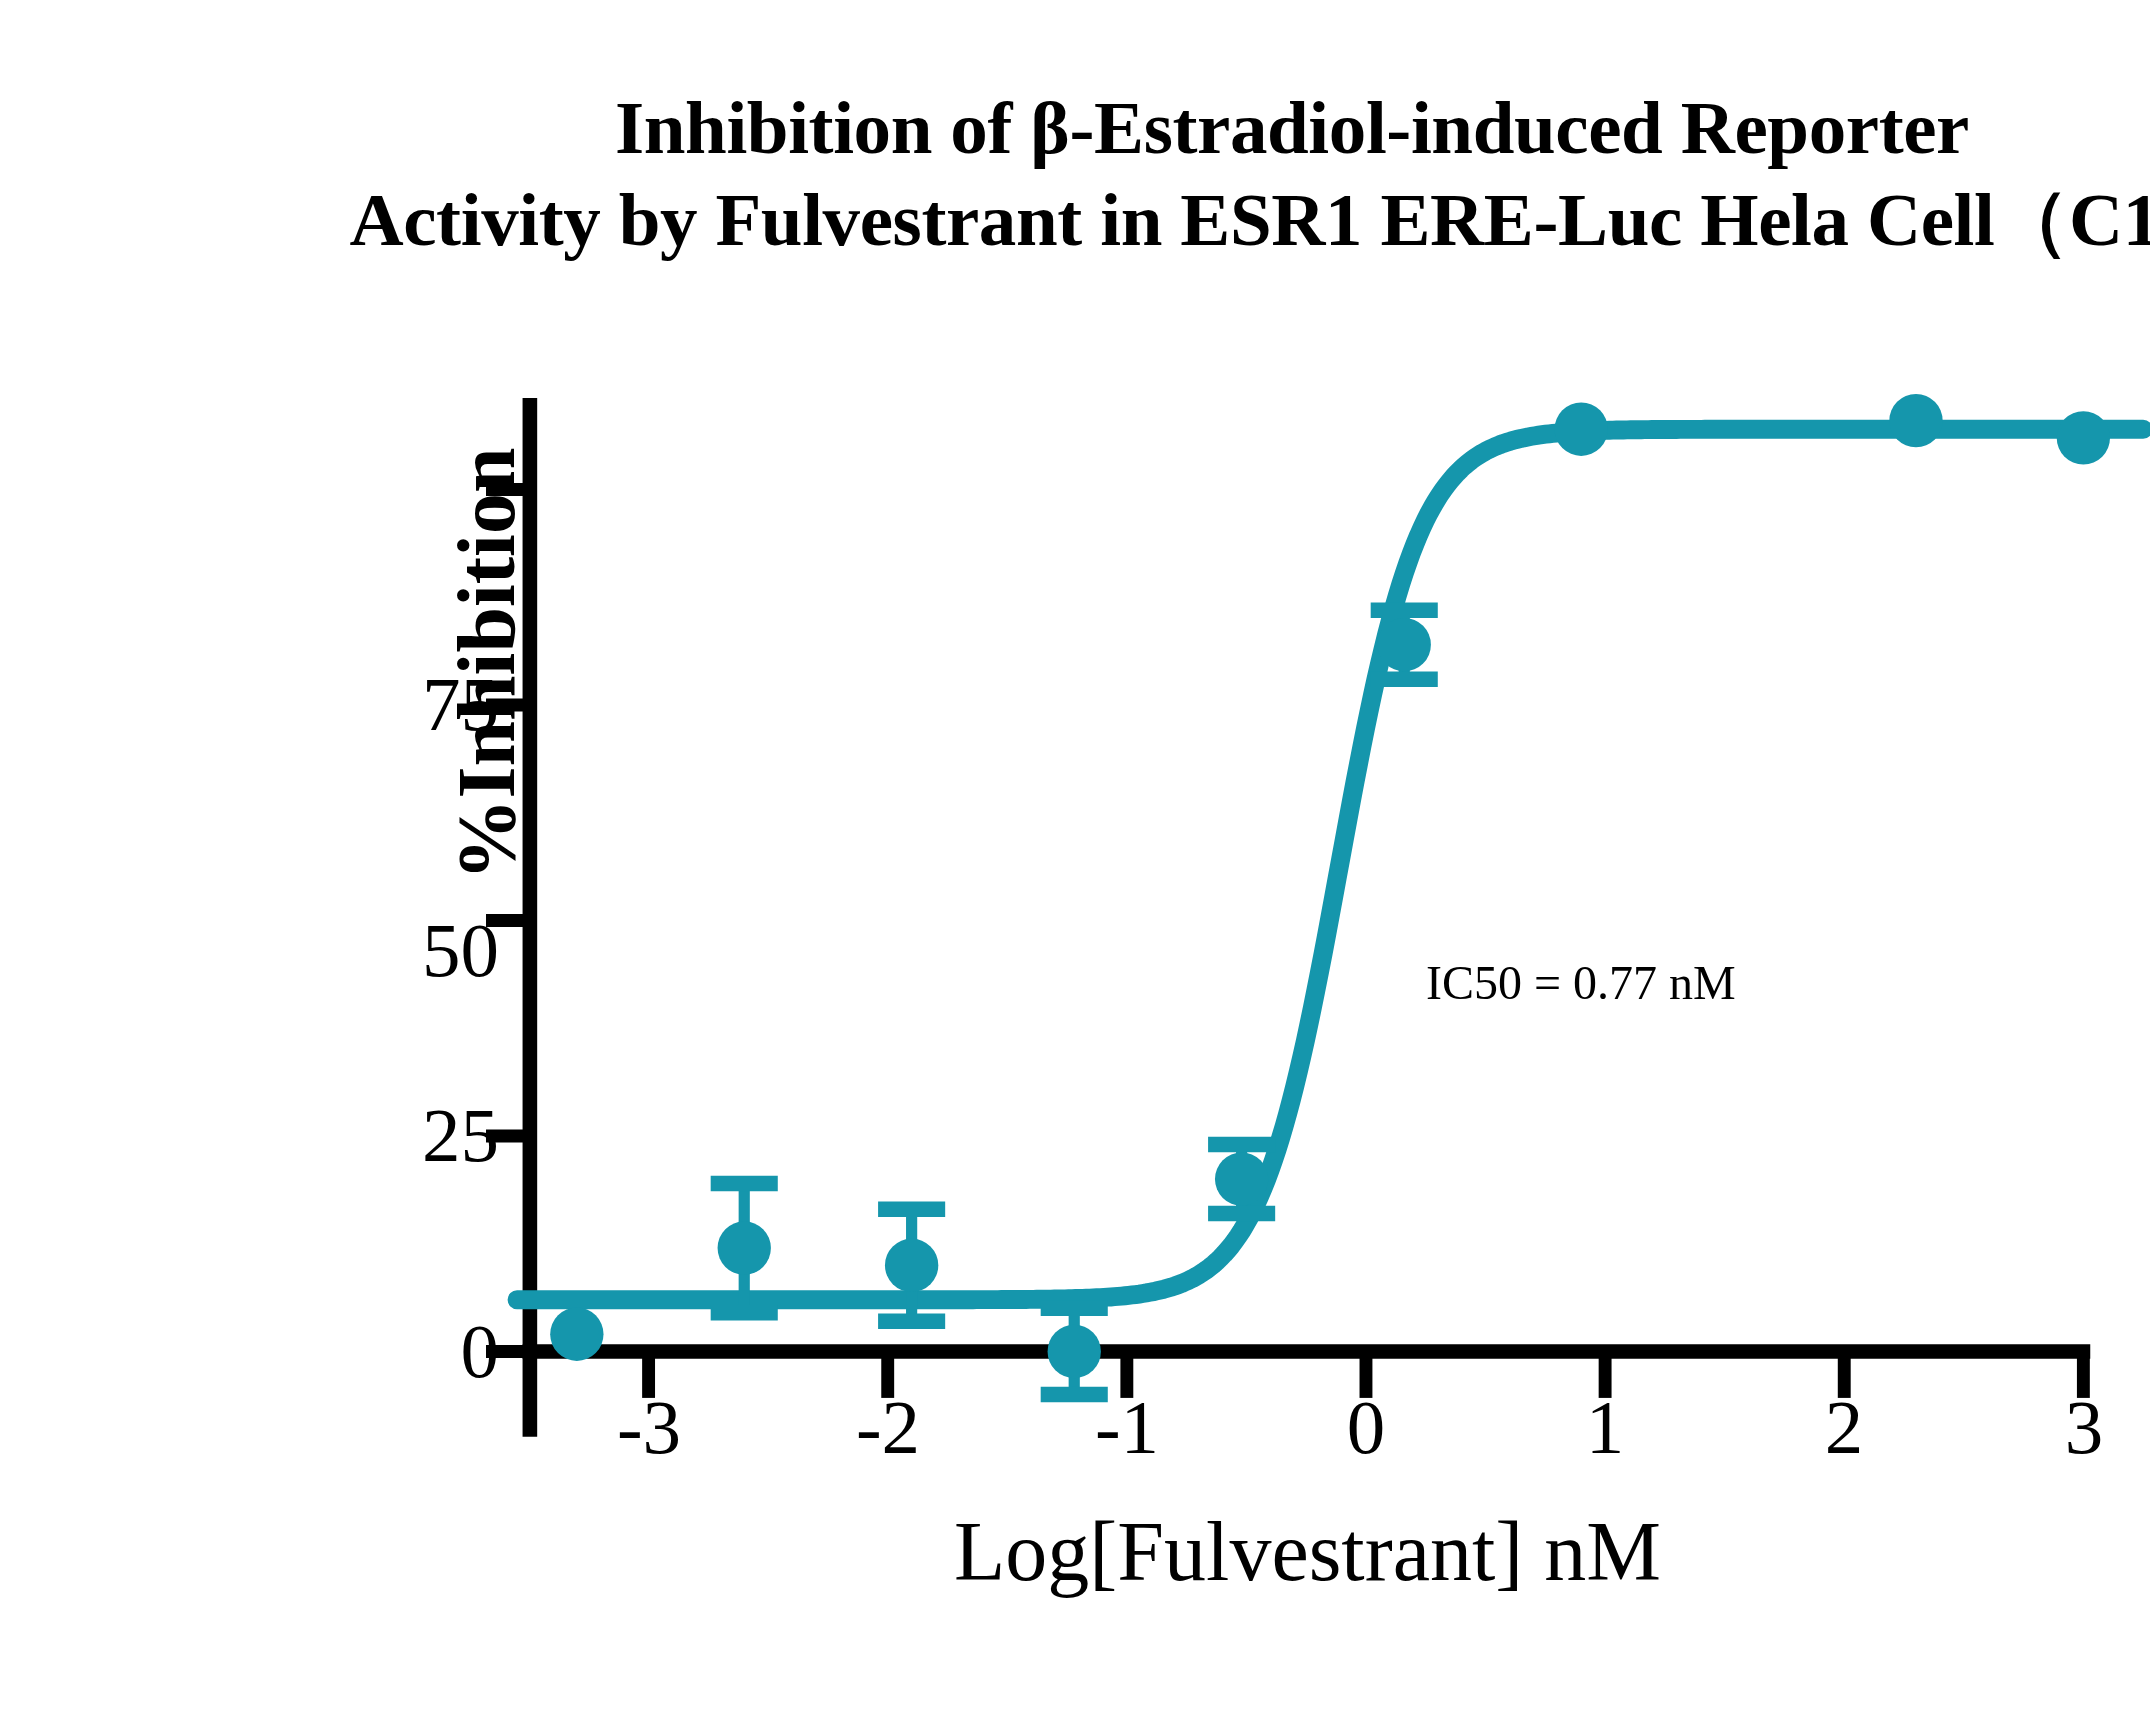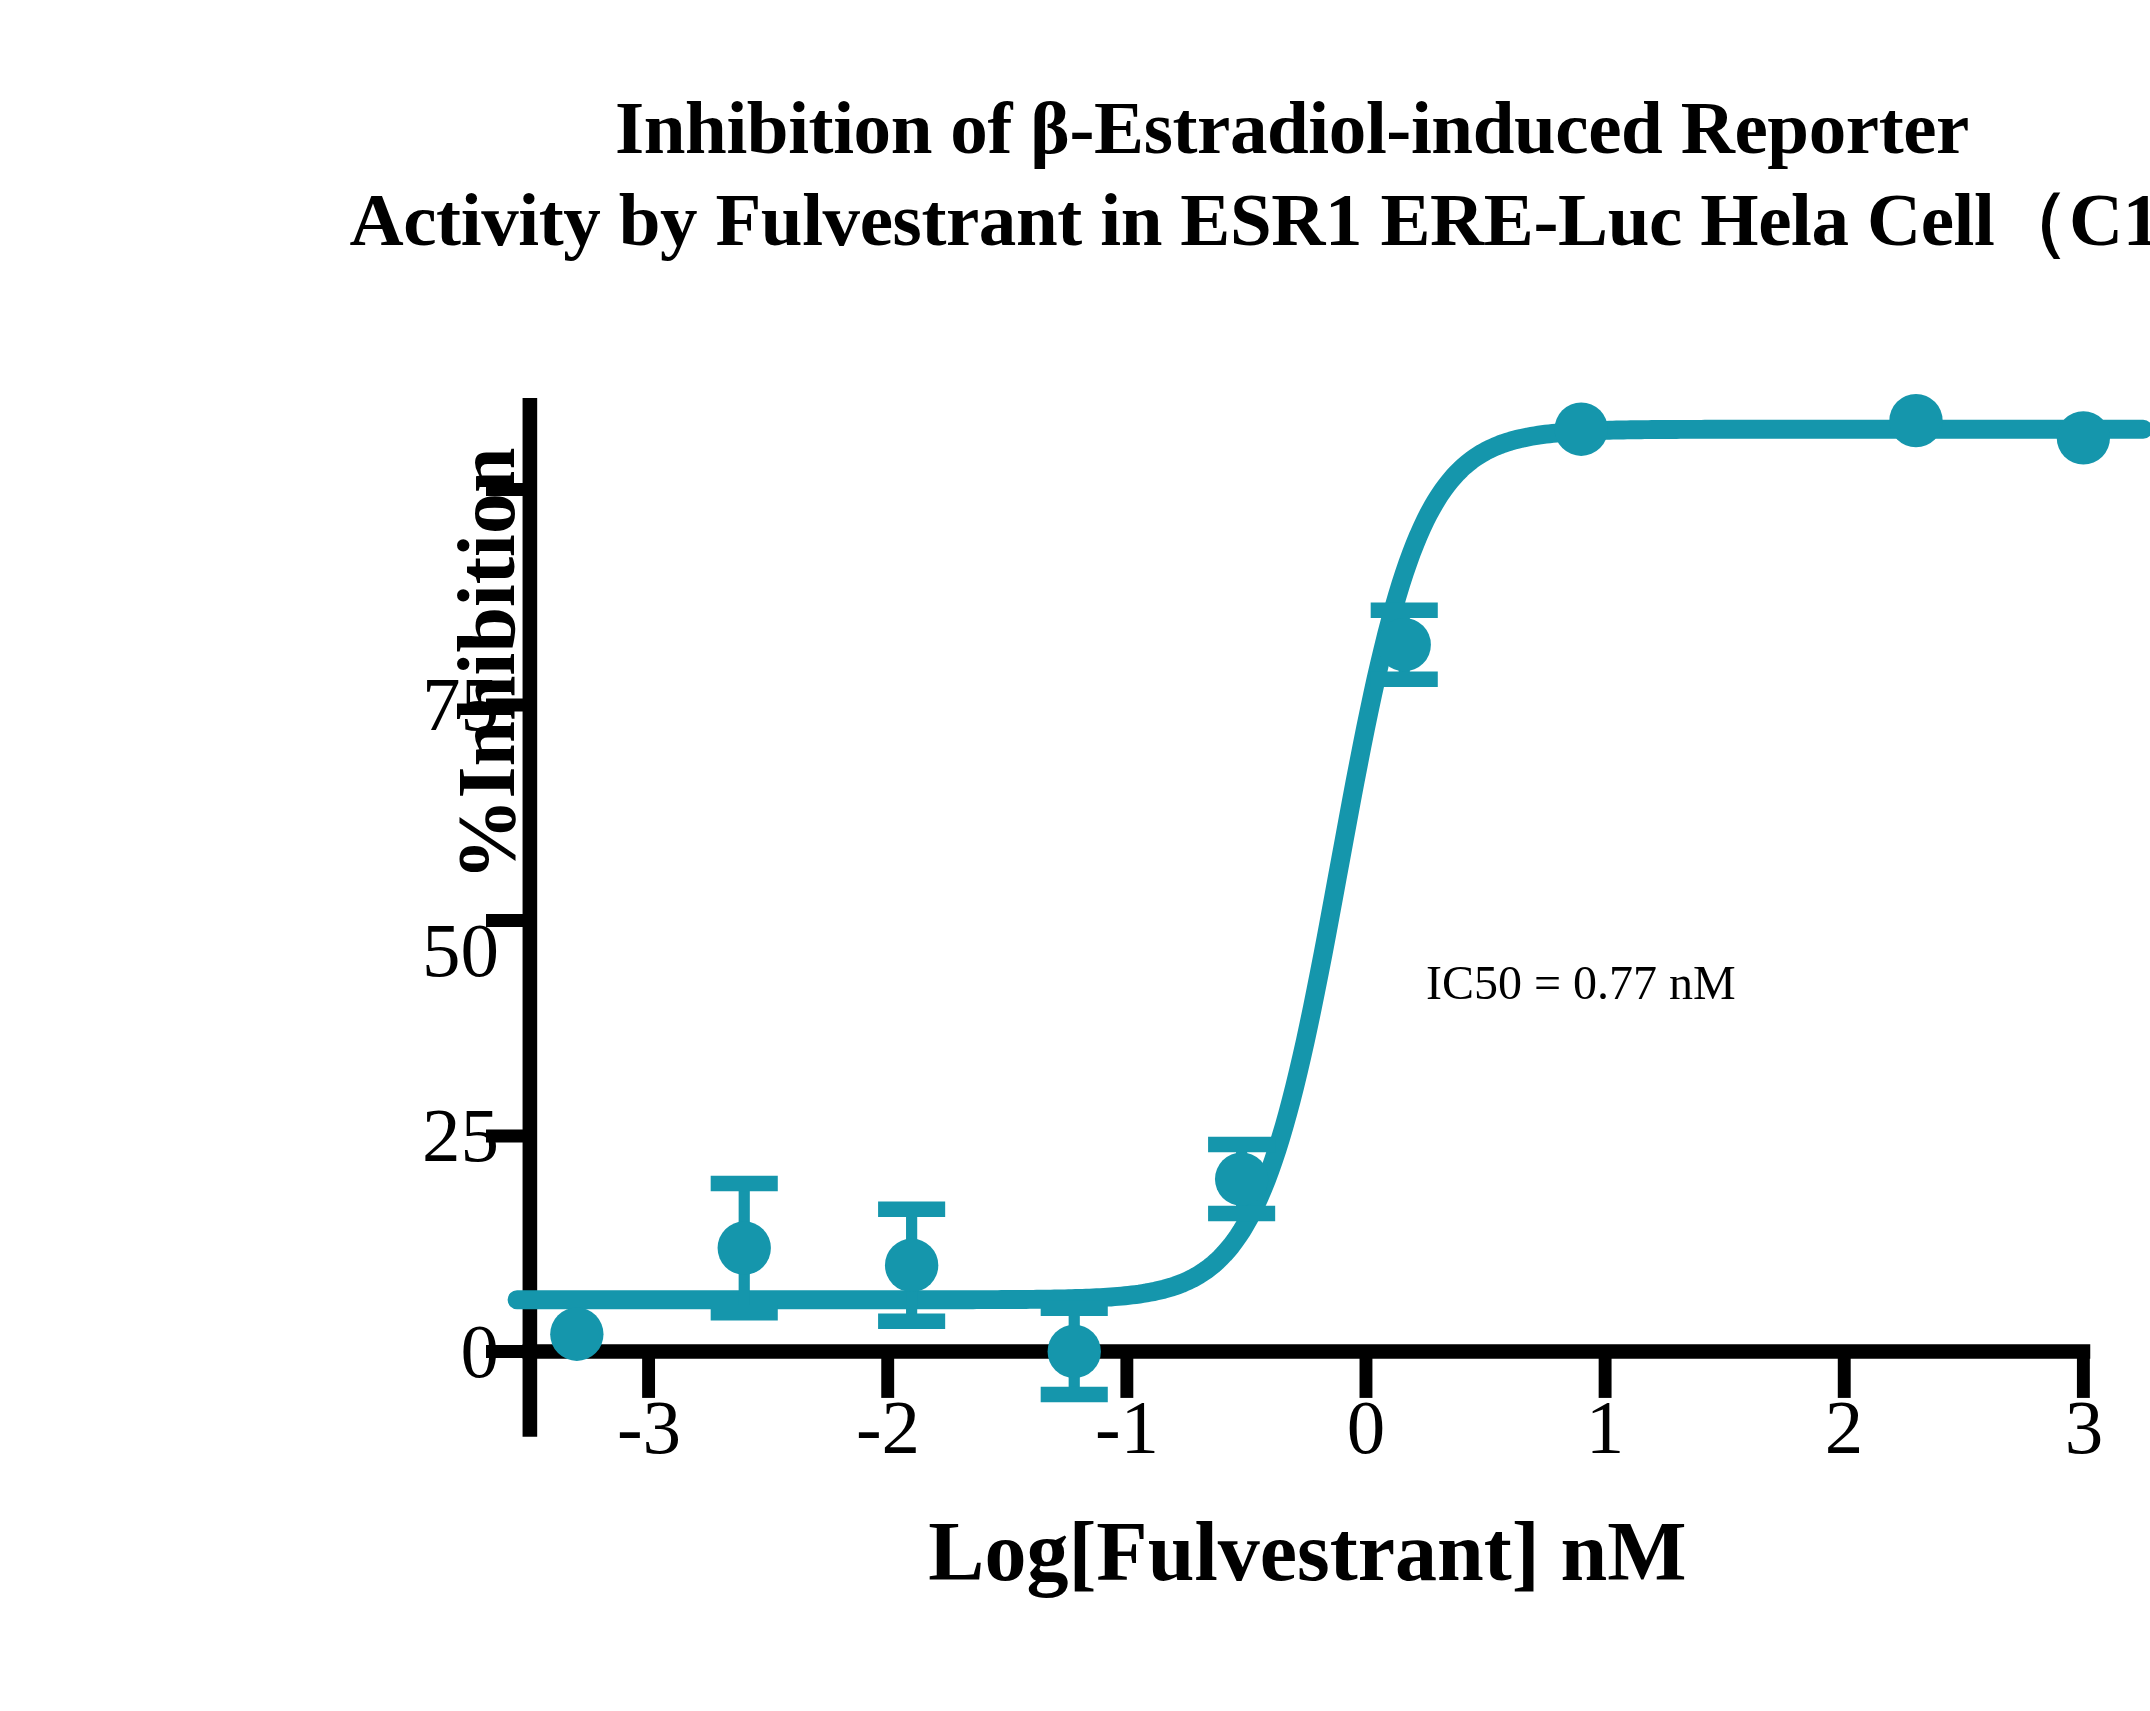--- a/index.html
+++ b/index.html
@@ -50,21 +50,21 @@
     font-size: 82px;
     line-height: 99px;
     white-space: nowrap;
   }
   #x-axis-title {
     position: absolute;
     left: 529px;
     top: 1510px;
     width: 1557px;
     text-align: center;
-    font-weight: bold;
+    font-weight: normal;
     font-size: 84px;
     line-height: 1;
     white-space: nowrap;
   }
 
   
   .ytick-label {
     position: absolute;
     right: 2085px;      
     width: 258px;

